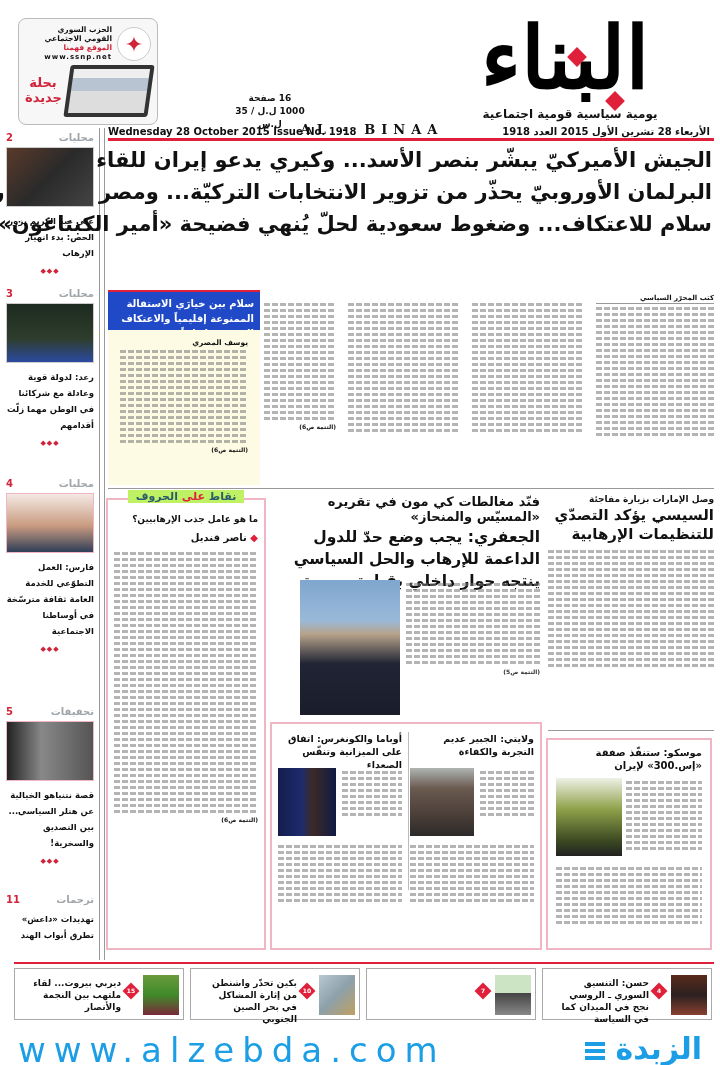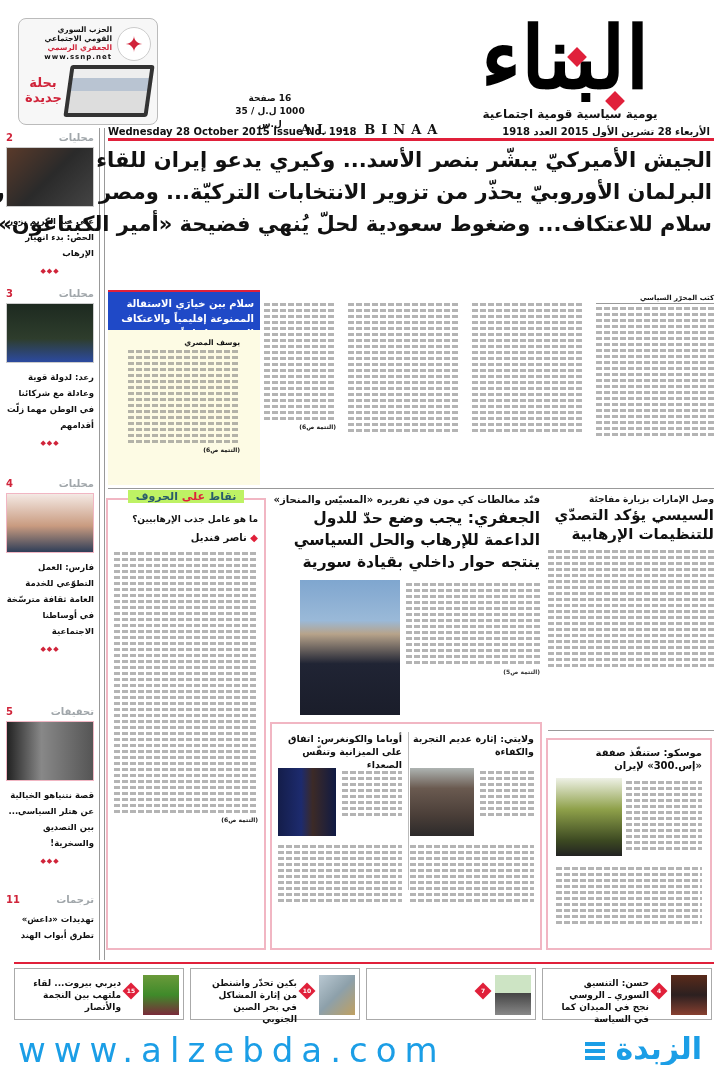--- a/index.html
+++ b/index.html
@@ -27,41 +27,41 @@
   .vrule{left:99px;top:128px;width:4px;height:832px;border-left:1px solid #999;border-right:1px solid #999;}
   .headline{left:108px;width:604px;font-size:21px;font-weight:bold;line-height:28px;white-space:nowrap;}
   
   .sb-sec{left:6px;width:88px;}
   .sb-head{display:flex;justify-content:space-between;font-size:10px;font-weight:bold;color:#a0a6aa;}
   .sb-head .n{color:#d0243a;}
   .sb-photo{height:58px;margin-top:4px;border:1px solid #ccc;}
   .sb-cap{font-size:8.5px;font-weight:bold;line-height:16px;margin-top:6px;}
   .dots{color:#d0243a;font-size:7px;text-align:center;letter-spacing:1px;margin-top:6px;}
   
-  .kicker{font-size:10px;font-weight:bold;}
+  .kicker{font-size:13px;font-weight:bold;}
   .boxblue{left:108px;top:290px;width:152px;height:40px;background:#1f49c7;border-top:2px solid #e0203a;color:#fff;font-size:10px;font-weight:bold;line-height:15px;padding:4px 6px;box-sizing:border-box;}
   .cream{left:108px;top:330px;width:152px;height:155px;background:#fdfbe4;}
   .hr{height:1px;background:#999;}
   .pinkbox{border:2px solid #f1b6c3;}
   .teaser{top:1016px;height:52px;border:1px solid #aaa;background:#fff;box-sizing:border-box;}
   .teaser .cap{position:absolute;top:8px;font-size:9px;font-weight:bold;line-height:12px;text-align:right;}
   .teaser .img{position:absolute;top:6px;width:36px;height:40px;}
   .teaser .badge{position:absolute;top:16px;width:12px;height:12px;background:#e0203a;transform:rotate(45deg);}
   .teaser .badge span{position:absolute;left:0;top:0;width:12px;height:12px;transform:rotate(-45deg);color:#fff;font-size:6px;font-weight:bold;text-align:center;line-height:12px;}
   .wm{left:18px;top:1030px;font-size:34px;color:#1b9ee6;letter-spacing:8px;font-family:"DejaVu Sans",sans-serif;}
   .wmlogo{left:585px;top:1020px;font-size:30px;font-weight:bold;color:#1b9ee6;margin-top:11px;}
 </style>
 </head>
 <body>
 
 <div class="abs ad">
   <div class="t">
     <div>الحزب السوري</div>
     <div>القومي الاجتماعي</div>
-    <div class="r">الجعفري الرسمي</div>
+    <div class="r">الموقع فهمنا</div>
   </div>
   <div class="emblem">✦</div>
   <div class="url">www.ssnp.net</div>
   <div class="new">بحلة جديدة</div>
   <div class="screen">
       <i></i>
     </div>
 </div>
 
 <div class="abs price rtl">
@@ -232,21 +232,21 @@
         <span class="filler"></span>
         <span class="filler"></span>
         <span class="filler"></span>
       </div>
     <div style="font-size:6px;font-weight:bold;">(التتمة ص6)</div>
   </div>
 </div>
 
 <div class="abs boxblue rtl">سلام بين خيارَي الاستقالة الممنوعة إقليمياً والاعتكاف المحروق لبنانياً</div>
 <div class="abs cream rtl">
-  <div style="padding:8px 20px 0;">
+  <div style="padding:8px 12px 0;">
     <div class="kicker" style="font-size:7.5px;">يوسف المصري</div>
     <div class="txt">
         <span class="filler"></span>
         <span class="filler"></span>
         <span class="filler"></span>
         <span class="filler"></span>
         <span class="filler"></span>
         <span class="filler"></span>
         <span class="filler"></span>
         <span class="filler"></span>
@@ -400,21 +400,21 @@
       <span class="filler"></span>
       <span class="filler"></span>
     </div>
   <div style="padding:0 6px;font-size:6px;font-weight:bold;">(التتمة ص6)</div>
 </div>
 
 <div class="abs pinkbox rtl" style="left:270px;top:722px;width:272px;height:228px;box-sizing:border-box;border-top:2px solid #f1b6c3;">
   <div class="abs" style="left:136px;top:8px;width:1px;height:158px;background:#bbb;"></div>
 
   <div class="abs" style="right:6px;top:8px;width:124px;">
-    <div style="font-size:9.5px;font-weight:bold;line-height:13px;">ولايتي: إثارة عديم التجربة والكفاءة</div>
+    <div style="font-size:9.5px;font-weight:bold;line-height:13px;">ولايتي: الجبير عديم التجربة والكفاءة</div>
     <div class="abs" style="left:0;top:36px;width:64px;height:68px;background:linear-gradient(#aeb4b2,#6a5a50 30%,#4a3e38 70%,#2c2a2a);"></div>
     <div class="abs txt" style="right:0;top:36px;width:54px;">
         <span class="filler"></span>
         <span class="filler"></span>
         <span class="filler"></span>
         <span class="filler"></span>
         <span class="filler"></span>
         <span class="filler"></span>
         <span class="filler"></span>
         <span class="filler"></span>

